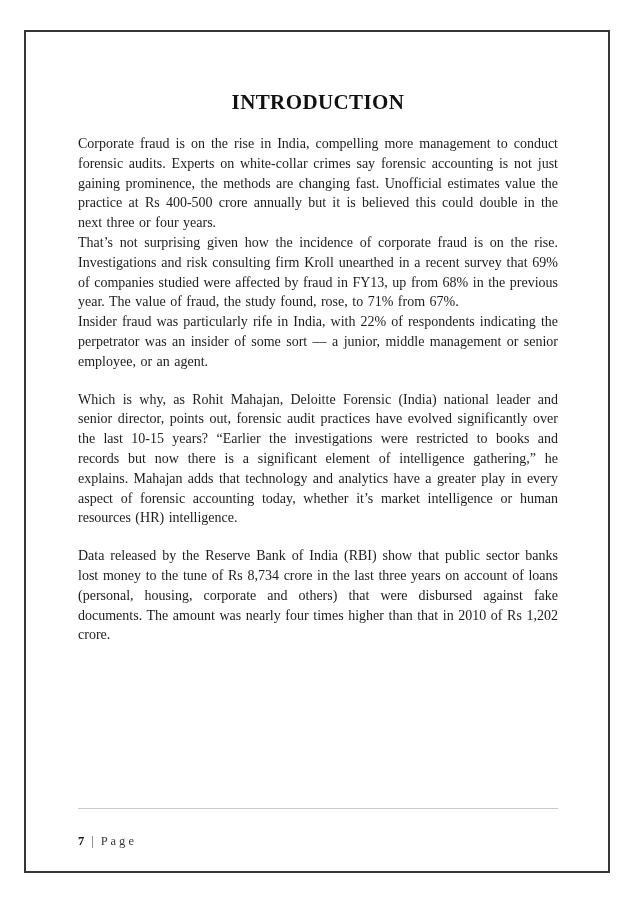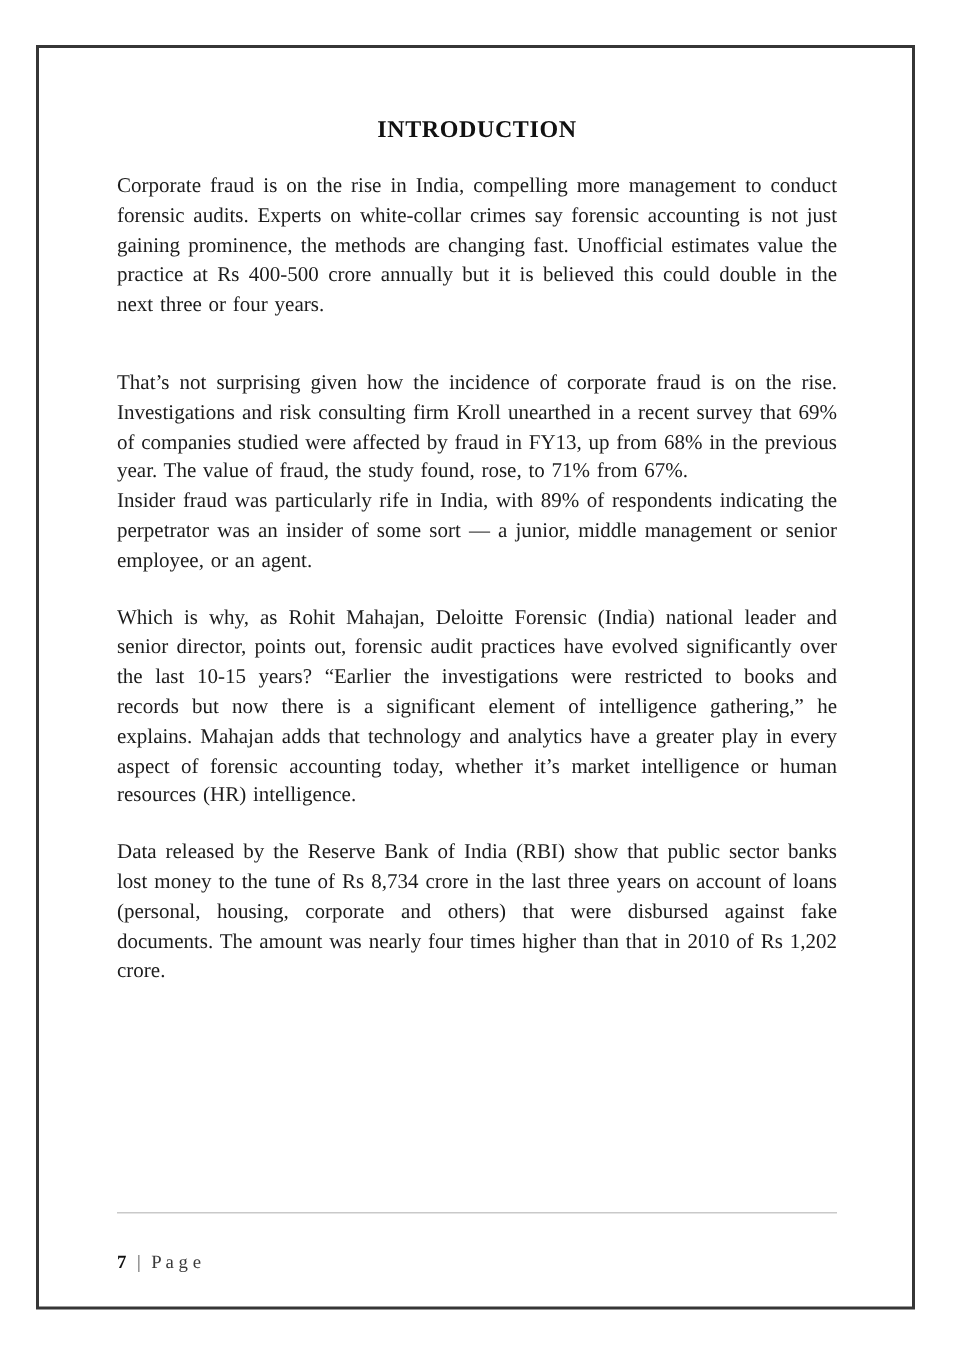--- a/index.html
+++ b/index.html
@@ -27,40 +27,39 @@
   }
   .page-content {
     position: absolute;
     left: 52px;
     right: 50px;
     top: 46px;
   }
   .doc-title {
     text-align: center;
     font-weight: bold;
-    font-size: 16px;
+    font-size: 21px;
     letter-spacing: 0.4px;
     color: #111;
-    margin: 0 0 19px 0;
+    margin: 12px 0 19px 0;
   }
   .para {
     font-size: 14px;
     line-height: 19.8px;
     text-align: justify;
     text-justify: inter-word;
     margin: 0 0 18px 0;
     word-spacing: 1px;
     color: #1c1c1c;
   }
   .para.first {
     margin-bottom: 0;
   }
   .para.tight {
     margin-bottom: 0;
-    margin-top: 32px;
   }
   .page-footer {
     position: absolute;
     left: 52px;
     right: 50px;
     bottom: 22px;
     border-top: 1px solid #c9c9c9;
     padding-top: 5px;
     display: flex;
     align-items: baseline;
@@ -86,21 +85,21 @@
 <div class="page-frame">
   <div class="page-content">
 
     <h1 class="doc-title">INTRODUCTION</h1>
 
     <p class="para first">Corporate fraud is on the rise in India, compelling more management to conduct forensic audits. Experts on white-collar crimes say forensic accounting is not just gaining prominence, the methods are changing fast. Unofficial estimates value the practice at Rs 400-500 crore annually but it is believed this could double in the next three or four years.</p>
 
     <p class="para tight">That’s not surprising given how the incidence of corporate fraud is on the rise. Investigations and risk consulting firm Kroll unearthed in a recent survey that 69% of companies studied were affected by fraud in FY13, up from 68% in the previous year. The value of fraud, the study found, rose, to 71% from 67%.</p>
 
 
-    <p class="para">Insider fraud was particularly rife in India, with 89% of respondents indicating the perpetrator was an insider of some sort — a junior, middle management or senior employee, or an agent.</p>
+    <p class="para">Insider fraud was particularly rife in India, with 22% of respondents indicating the perpetrator was an insider of some sort — a junior, middle management or senior employee, or an agent.</p>
 
     <p class="para">Which is why, as Rohit Mahajan, Deloitte Forensic (India) national leader and senior director, points out, forensic audit practices have evolved significantly over the last 10-15 years? “Earlier the investigations were restricted to books and records but now there is a significant element of intelligence gathering,” he explains. Mahajan adds that technology and analytics have a greater play in every aspect of forensic accounting today, whether it’s market intelligence or human resources (HR) intelligence.</p>
 
 
     <p class="para">Data released by the Reserve Bank of India (RBI) show that public sector banks lost money to the tune of Rs 8,734 crore in the last three years on account of loans (personal, housing, corporate and others) that were disbursed against fake documents. The amount was nearly four times higher than that in 2010 of Rs 1,202 crore.</p>
 
   </div>
 
   <div class="page-footer">
     <span class="num">7</span>

